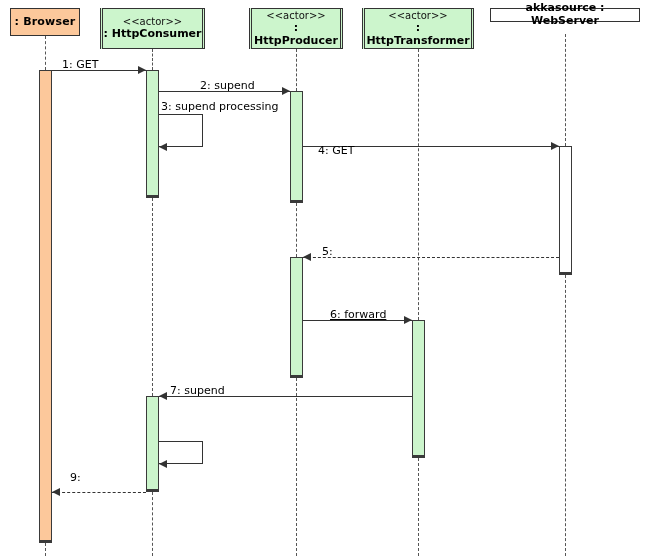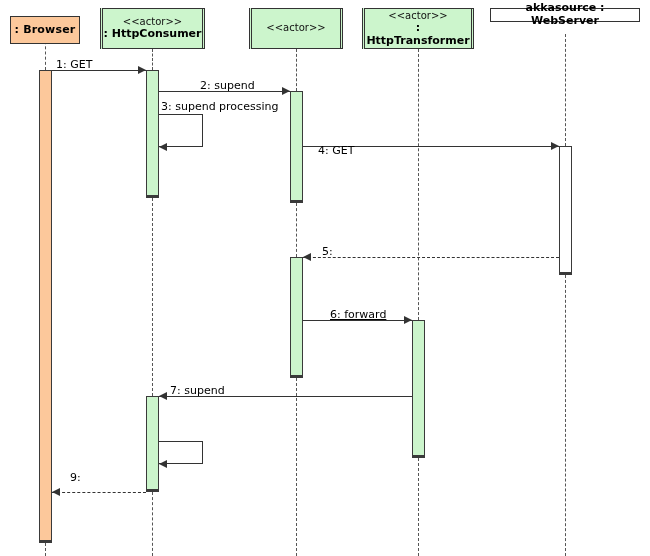--- a/index.html
+++ b/index.html
@@ -119,47 +119,48 @@
     <div class="lifeline" style="left: 152px; top: 49px; height: 21px;"></div>
     <div class="lifeline" style="left: 152px; top: 198px; height: 198px;"></div>
     <div class="lifeline" style="left: 152px; top: 492px; height: 64px;"></div>
     <div class="lifeline" style="left: 296px; top: 49px; height: 42px;"></div>
     <div class="lifeline" style="left: 296px; top: 203px; height: 54px;"></div>
     <div class="lifeline" style="left: 296px; top: 378px; height: 178px;"></div>
     <div class="lifeline" style="left: 418px; top: 49px; height: 271px;"></div>
     <div class="lifeline" style="left: 418px; top: 458px; height: 98px;"></div>
     <div class="lifeline" style="left: 565px; top: 34px; height: 112px;"></div>
     <div class="lifeline" style="left: 565px; top: 275px; height: 281px;"></div>
-    <div class="head obj" style="left: 10px; top: 16px; width: 70px; height: 28px;">
+    <div class="head obj" style="left: 10px; top: 8px; width: 70px; height: 28px;">
       <div class="hname">: Browser</div>
     </div>
     <div class="head actor" style="left: 100px; top: 8px; width: 105px; height: 41px;">
       <div class="stereo">&lt;&lt;actor&gt;&gt;</div>
       <div class="hname">: HttpConsumer</div>
     </div>
     <div class="head actor" style="left: 249px; top: 8px; width: 94px; height: 41px;">
       <div class="stereo">&lt;&lt;actor&gt;&gt;</div>
+      <div class="hname">: HttpProducer</div>
     </div>
     <div class="head actor" style="left: 362px; top: 8px; width: 112px; height: 41px;">
       <div class="stereo">&lt;&lt;actor&gt;&gt;</div>
       <div class="hname">: HttpTransformer</div>
     </div>
     <div class="head plain" style="left: 490px; top: 8px; width: 150px; height: 14px;">
       <div class="hname">akkasource : WebServer</div>
     </div>
     <div class="act orange" style="left: 39px; top: 70px; width: 13px; height: 473px;"></div>
     <div class="act green" style="left: 146px; top: 70px; width: 13px; height: 128px;"></div>
     <div class="act green" style="left: 146px; top: 396px; width: 13px; height: 96px;"></div>
     <div class="act green" style="left: 290px; top: 91px; width: 13px; height: 112px;"></div>
     <div class="act green" style="left: 290px; top: 257px; width: 13px; height: 121px;"></div>
     <div class="act green" style="left: 412px; top: 320px; width: 13px; height: 138px;"></div>
     <div class="act white" style="left: 559px; top: 146px; width: 13px; height: 129px;"></div>
     <div class="msgline" style="left: 52px; top: 70px; width: 94px;"></div>
     <div class="arrow right" style="top: 66px; left: 138px;"></div>
-    <div class="mlabel" style="left: 56px; top: 58px; text-align: right;">1: GET</div>
+    <div class="mlabel" style="left: 62px; top: 58px; text-align: right;">1: GET</div>
     <div class="msgline" style="left: 159px; top: 91px; width: 131px;"></div>
     <div class="arrow right" style="top: 87px; left: 282px;"></div>
     <div class="mlabel" style="left: 200px; top: 79px;">2: supend</div>
     <div class="selfloop" style="left: 159px; top: 114px; width: 44px; height: 33px;"></div>
     <div class="arrow left" style="left: 159px; top: 143px;"></div>
     <div class="mlabel" style="left: 161px; top: 100px;">3: supend processing</div>
     <div class="msgline" style="left: 303px; top: 146px; width: 256px;"></div>
     <div class="arrow right" style="top: 142px; left: 551px;"></div>
     <div class="mlabel" style="left: 318px; top: 144px;">4: GET</div>
     <div class="msgline dash" style="left: 303px; top: 257px; width: 256px;"></div>

